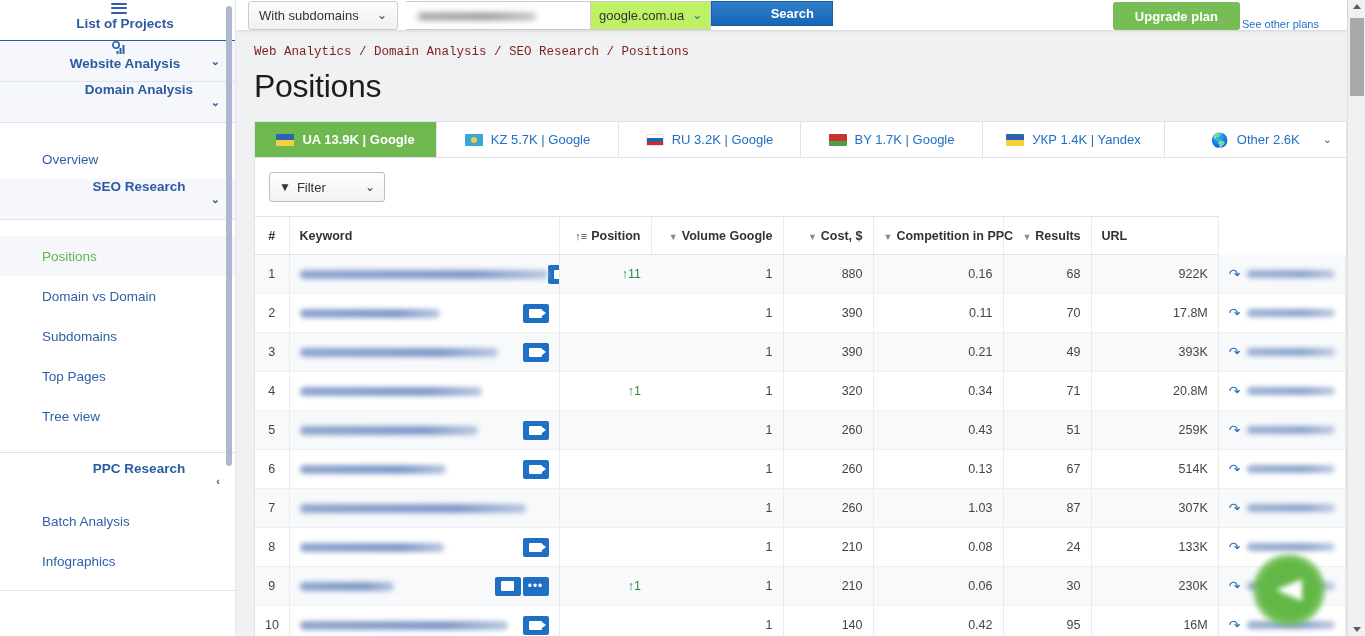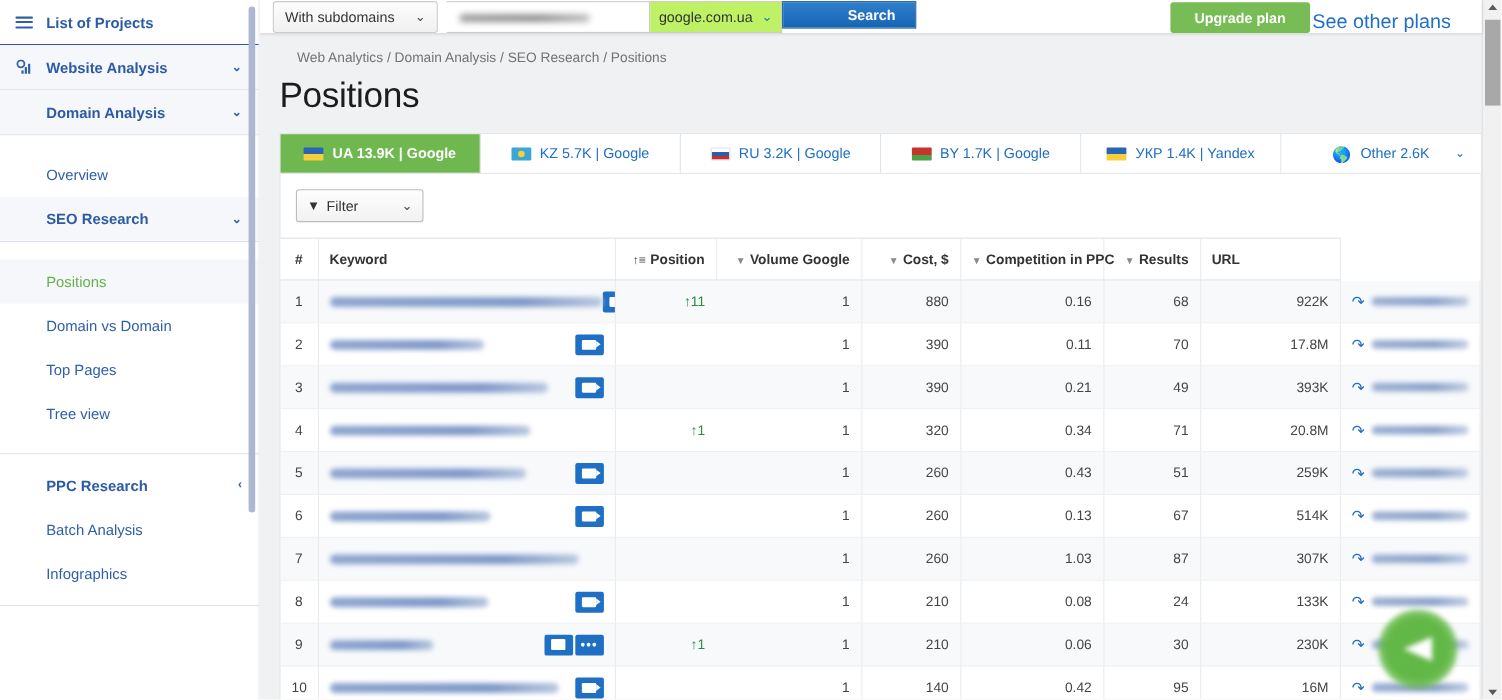--- a/index.html
+++ b/index.html
@@ -22,21 +22,21 @@
   }
   .side-row {
     height: 40px;
     display: flex; align-items: center;
     font-size: 13.5px;
     color: #2f5fa8;
     padding-left: 14px;
     position: relative;
     white-space: nowrap;
   }
-  .side-row.bold { font-weight: bold; color: #2c5ba3; }
+  .side-row.bold { font-weight: bold; color: #2c5ba3; flex-direction: column; }
   .side-row.shaded { background: #f6f7fa; }
   .side-row .ic { width: 28px; display: flex; align-items: center; }
   .side-row .lbl { padding-left: 0px; }
   .side-row .lbl.indent { padding-left: 28px; }
   .side-row .chev {
     position: absolute; right: 16px; top: 50%; transform: translateY(-50%);
     color: #2f5fa8; font-size: 11px;
   }
   .sep-line { height: 1px; background: #dde3ec; }
   .sep-line.dark { background: #2c5ba3; height: 1px; }
@@ -107,30 +107,30 @@
   }
   .top-right {
     position: absolute; right: 18px; top: 0; height: 30px;
     display: flex; align-items: flex-end; gap: 2px; padding-right: 10px;
   }
   .upgrade-btn {
     background: #77bc54; color: #fff; font-weight: bold;
     font-size: 13px; height: 28px; padding: 0 22px;
     border-radius: 3px; display: flex; align-items: center;
   }
-  .see-plans { color: #1f6fc4; font-size: 18px; }
+  .see-plans { color: #1f6fc4; font-size: 11px; }
 
   
   .content {
     position: absolute; top: 30px; left: 0; right: 18px; bottom: 0;
     background: #f0f1f2;
     padding-left: 0;
   }
   .breadcrumb {
-    font-size: 12.5px; color: #737373; padding: 15px 0 0 0; margin-left: 16px;
+    font-size: 12.5px; color: #7f1d1d; padding: 15px 0 0 0; margin-left: 0; font-family: Liberation Mono, monospace;
   }
   .page-title {
     font-size: 32px; font-weight: normal; color: #1c1c1c;
     margin-top: 9px; letter-spacing: -0.3px;
   }
 
   .card {
     background: #fff;
     margin-top: 16px;
     border: 1px solid #e1e3e6;
@@ -298,20 +298,23 @@
       <span class="chev">⌄</span>
     </div>
     <div class="sep-line"></div>
     <div class="side-spacer"></div>
 
     <div class="side-row active shaded">
       <span class="lbl indent">Positions</span>
     </div>
     <div class="side-row">
       <span class="lbl indent">Domain vs Domain</span>
+    </div>
+    <div class="side-row">
+      <span class="lbl indent">Subdomains</span>
     </div>
     <div class="side-row">
       <span class="lbl indent">Top Pages</span>
     </div>
     <div class="side-row">
       <span class="lbl indent">Tree view</span>
     </div>
 
     <div style="height:16px"></div>
     <div class="sep-line"></div>

